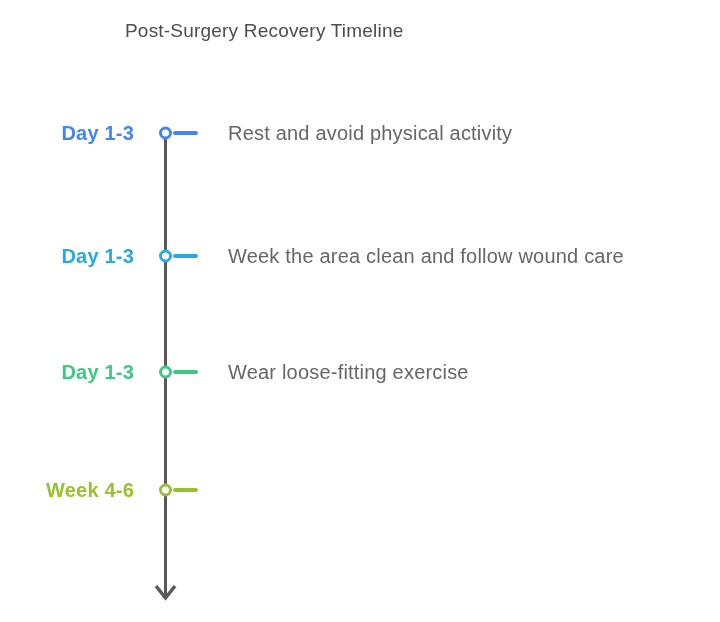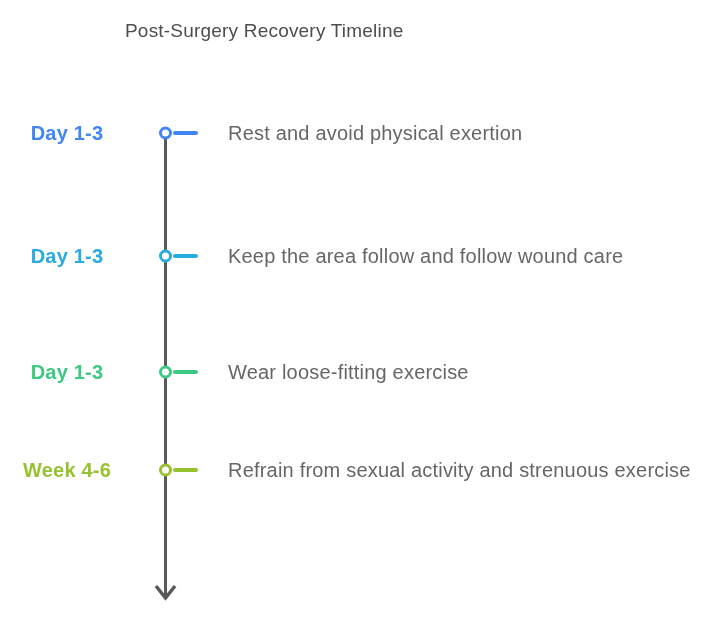--- a/index.html
+++ b/index.html
@@ -34,21 +34,21 @@
     left: 0;
     width: 720px;
     height: 64px;
   }
   .row .label {
     position: absolute;
     left: 0;
     width: 134px;
     top: 50%;
     transform: translateY(-50%);
-    text-align: center;
+    text-align: right;
     font-size: 20px;
     font-weight: bold;
     letter-spacing: 0.2px;
   }
   .row .dot {
     position: absolute;
     left: 159px;
     top: 50%;
     transform: translateY(-50%);
     width: 7px;
@@ -76,55 +76,54 @@
     width: 468px;
     font-size: 20px;
     font-weight: 500;
     color: #666666;
     line-height: 32px;
     letter-spacing: 0.2px;
   }
   .row-0 { top: 101px; }
   .row-1 { top: 224px; }
   .row-2 { top: 340px; }
-  .row-3 { top: 438px; }
+  .row-3 { top: 458px; }
 </style>
 </head>
 <body>
 
 <div class="canvas">
 
   <div class="title">Post-Surgery Recovery Timeline</div>
 
   <svg class="axis-svg" viewBox="0 0 720 622" xmlns="http://www.w3.org/2000/svg">
     <line x1="165.5" y1="133" x2="165.5" y2="597" stroke="#595959" stroke-width="3"></line>
     <polyline points="156,586 165.5,598 175,586" fill="none" stroke="#595959" stroke-width="3.5"></polyline>
   </svg>
 
   <div class="row row-0">
     <div class="label" style="color: rgb(66, 133, 244);">Day 1-3</div>
     <span class="dot" style="border-color: rgb(66, 133, 244);"></span>
     <span class="tick" style="background: rgb(66, 133, 244);"></span>
-    <div class="text">Rest and avoid physical exertion</div>
+    <div class="text">Rest and avoid physical activity</div>
   </div>
 
   <div class="row row-1">
     <div class="label" style="color: rgb(41, 171, 226);">Day 1-3</div>
     <span class="dot" style="border-color: rgb(41, 171, 226);"></span>
     <span class="tick" style="background: rgb(41, 171, 226);"></span>
-    <div class="text">Keep the area follow and follow wound care</div>
+    <div class="text">Week the area clean and follow wound care</div>
   </div>
 
   <div class="row row-2">
     <div class="label" style="color: rgb(61, 201, 131);">Day 1-3</div>
     <span class="dot" style="border-color: rgb(61, 201, 131);"></span>
     <span class="tick" style="background: rgb(61, 201, 131);"></span>
     <div class="text">Wear loose-fitting exercise</div>
   </div>
 
   <div class="row row-3">
     <div class="label" style="color: rgb(151, 194, 47);">Week 4-6</div>
     <span class="dot" style="border-color: rgb(151, 194, 47);"></span>
     <span class="tick" style="background: rgb(151, 194, 47);"></span>
-    <div class="text">Refrain from sexual activity and strenuous exercise</div>
   </div>
 
 </div>
 
 </body></html>

